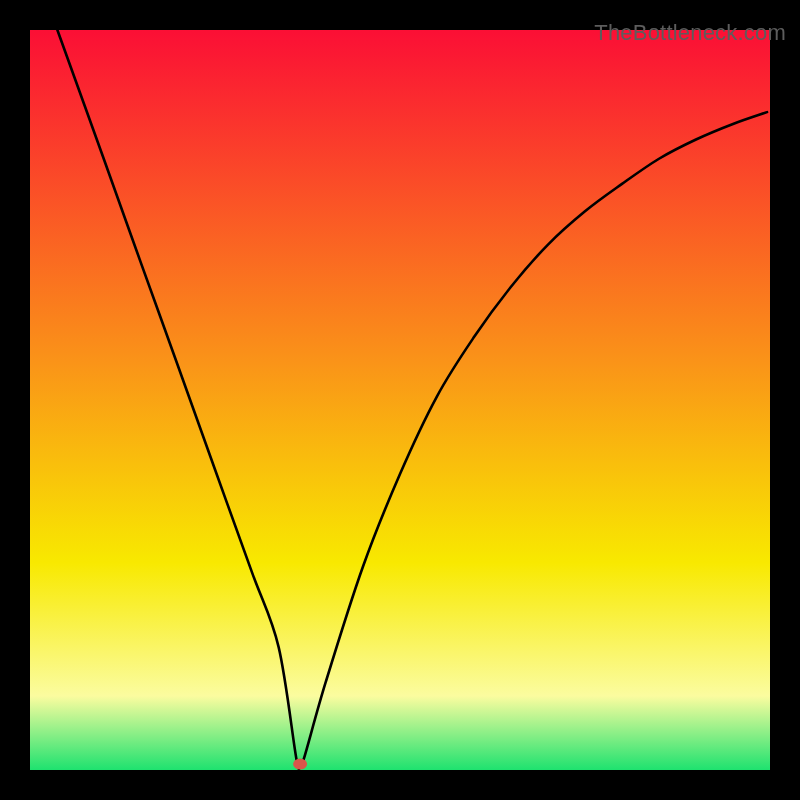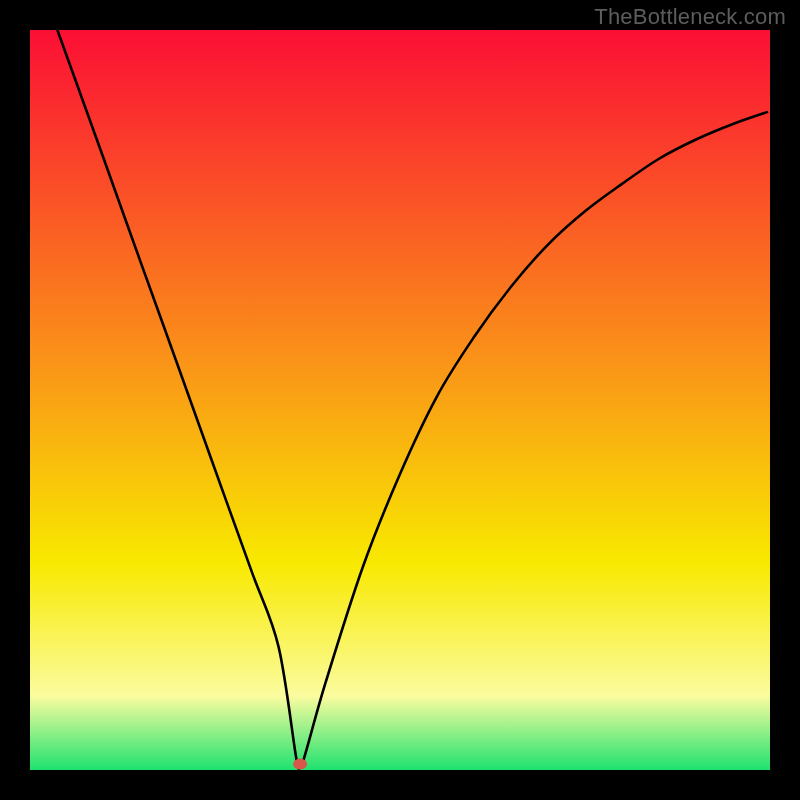--- a/index.html
+++ b/index.html
@@ -12,21 +12,21 @@
     font-family: Arial, Helvetica, sans-serif;
   }
   .frame {
     position: relative;
     width: 800px;
     height: 800px;
     background: #000000;
   }
   .watermark {
     position: absolute;
-    top: 4px;
+    top: 20px;
     right: 14px;
     font-size: 22px;
     font-weight: 500;
     color: #5d5d5d;
     letter-spacing: 0.2px;
     z-index: 5;
     text-align: right;
   }
   svg.plot {
     position: absolute;

